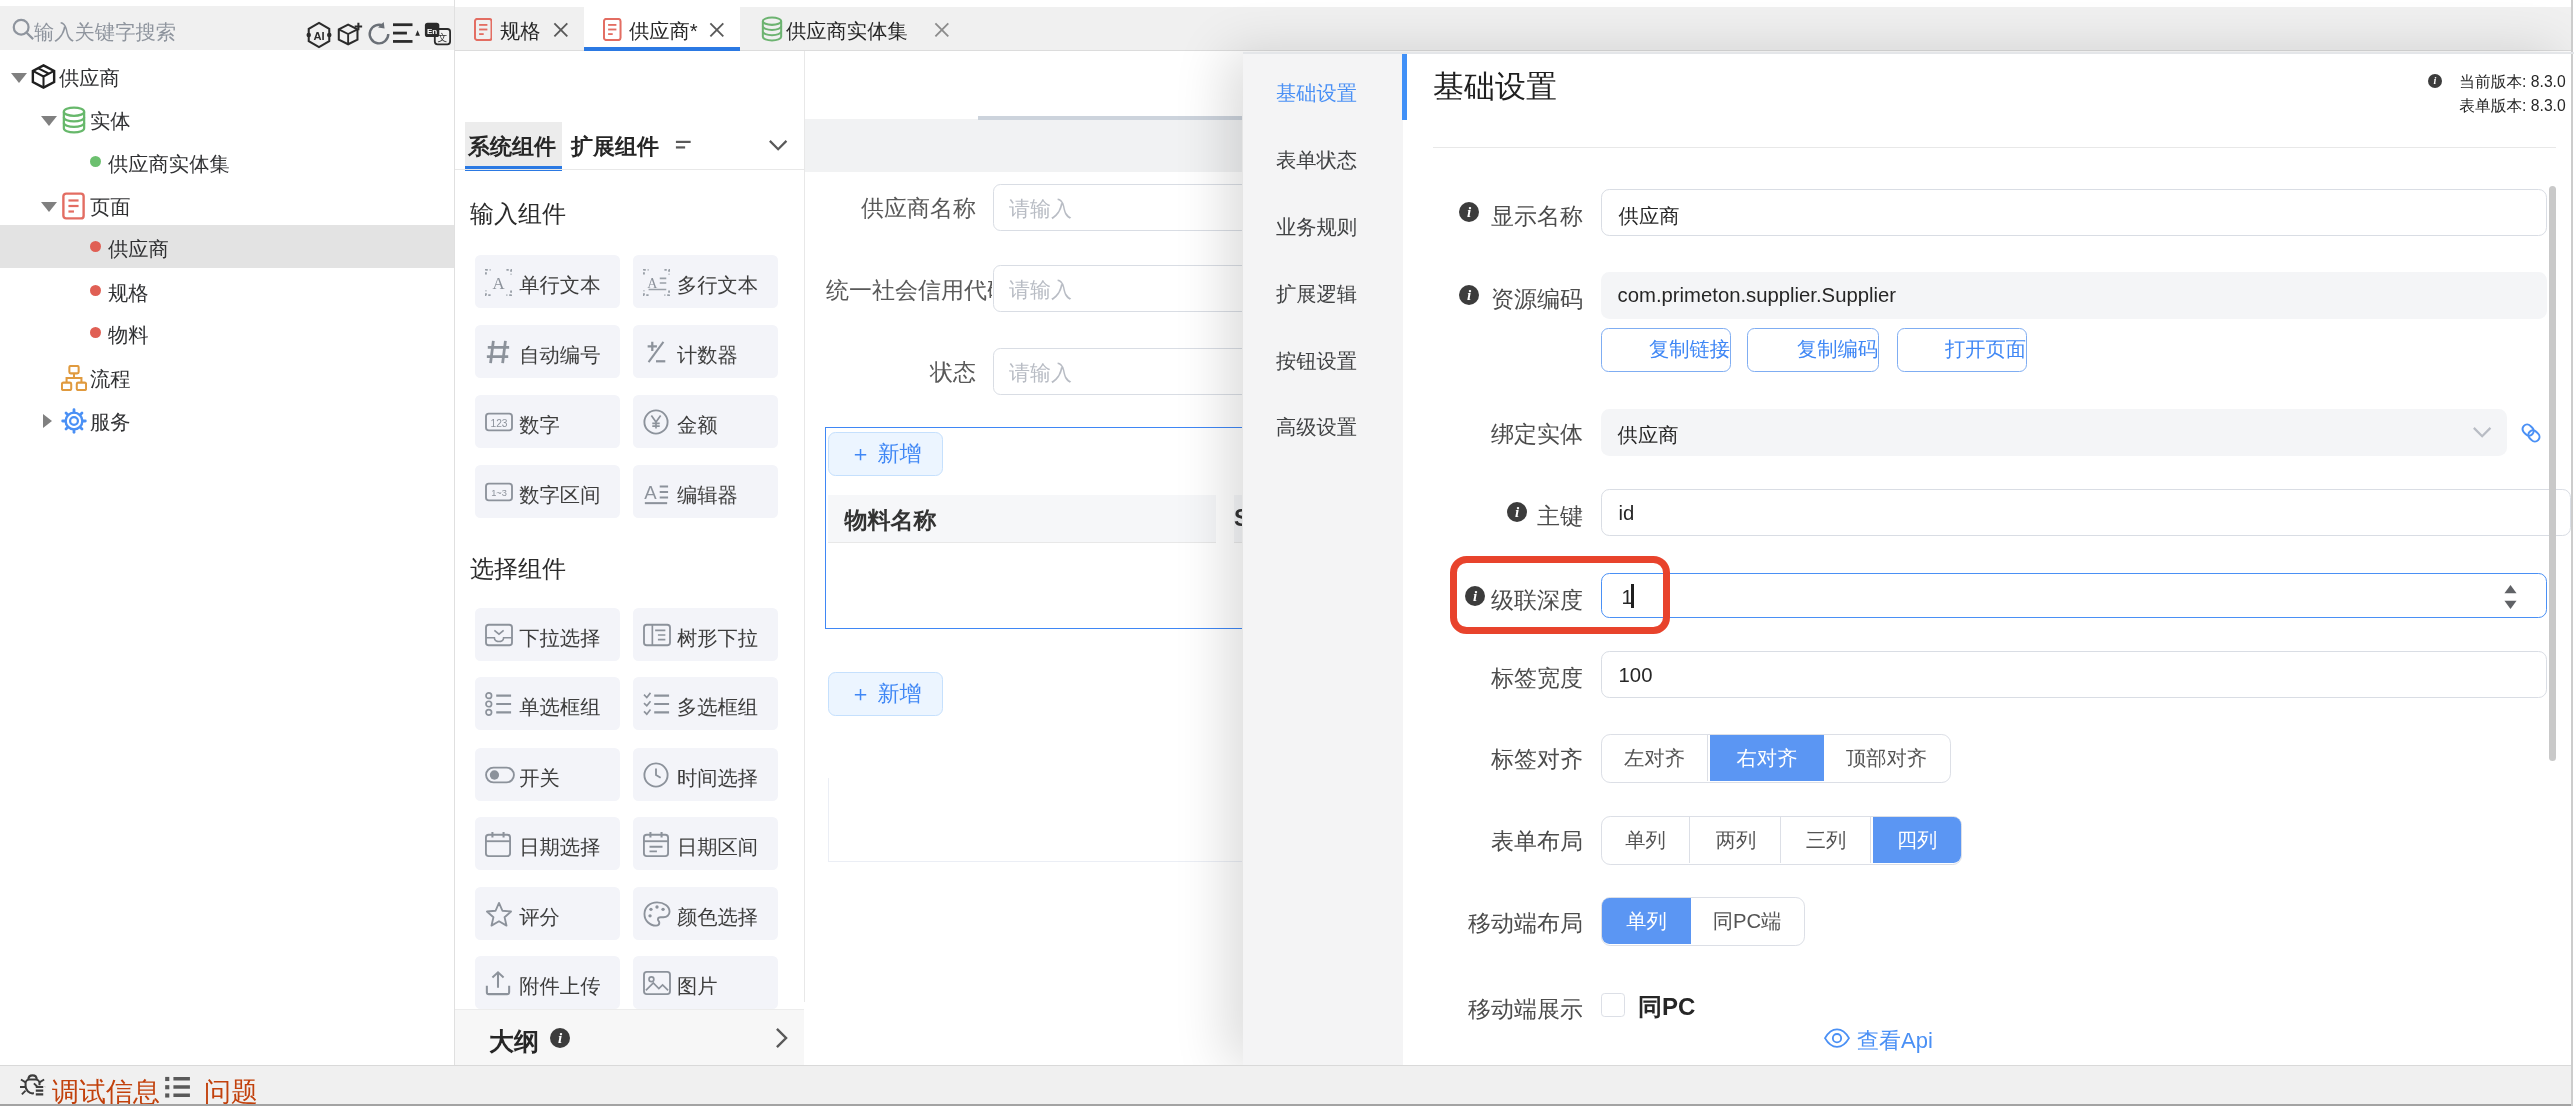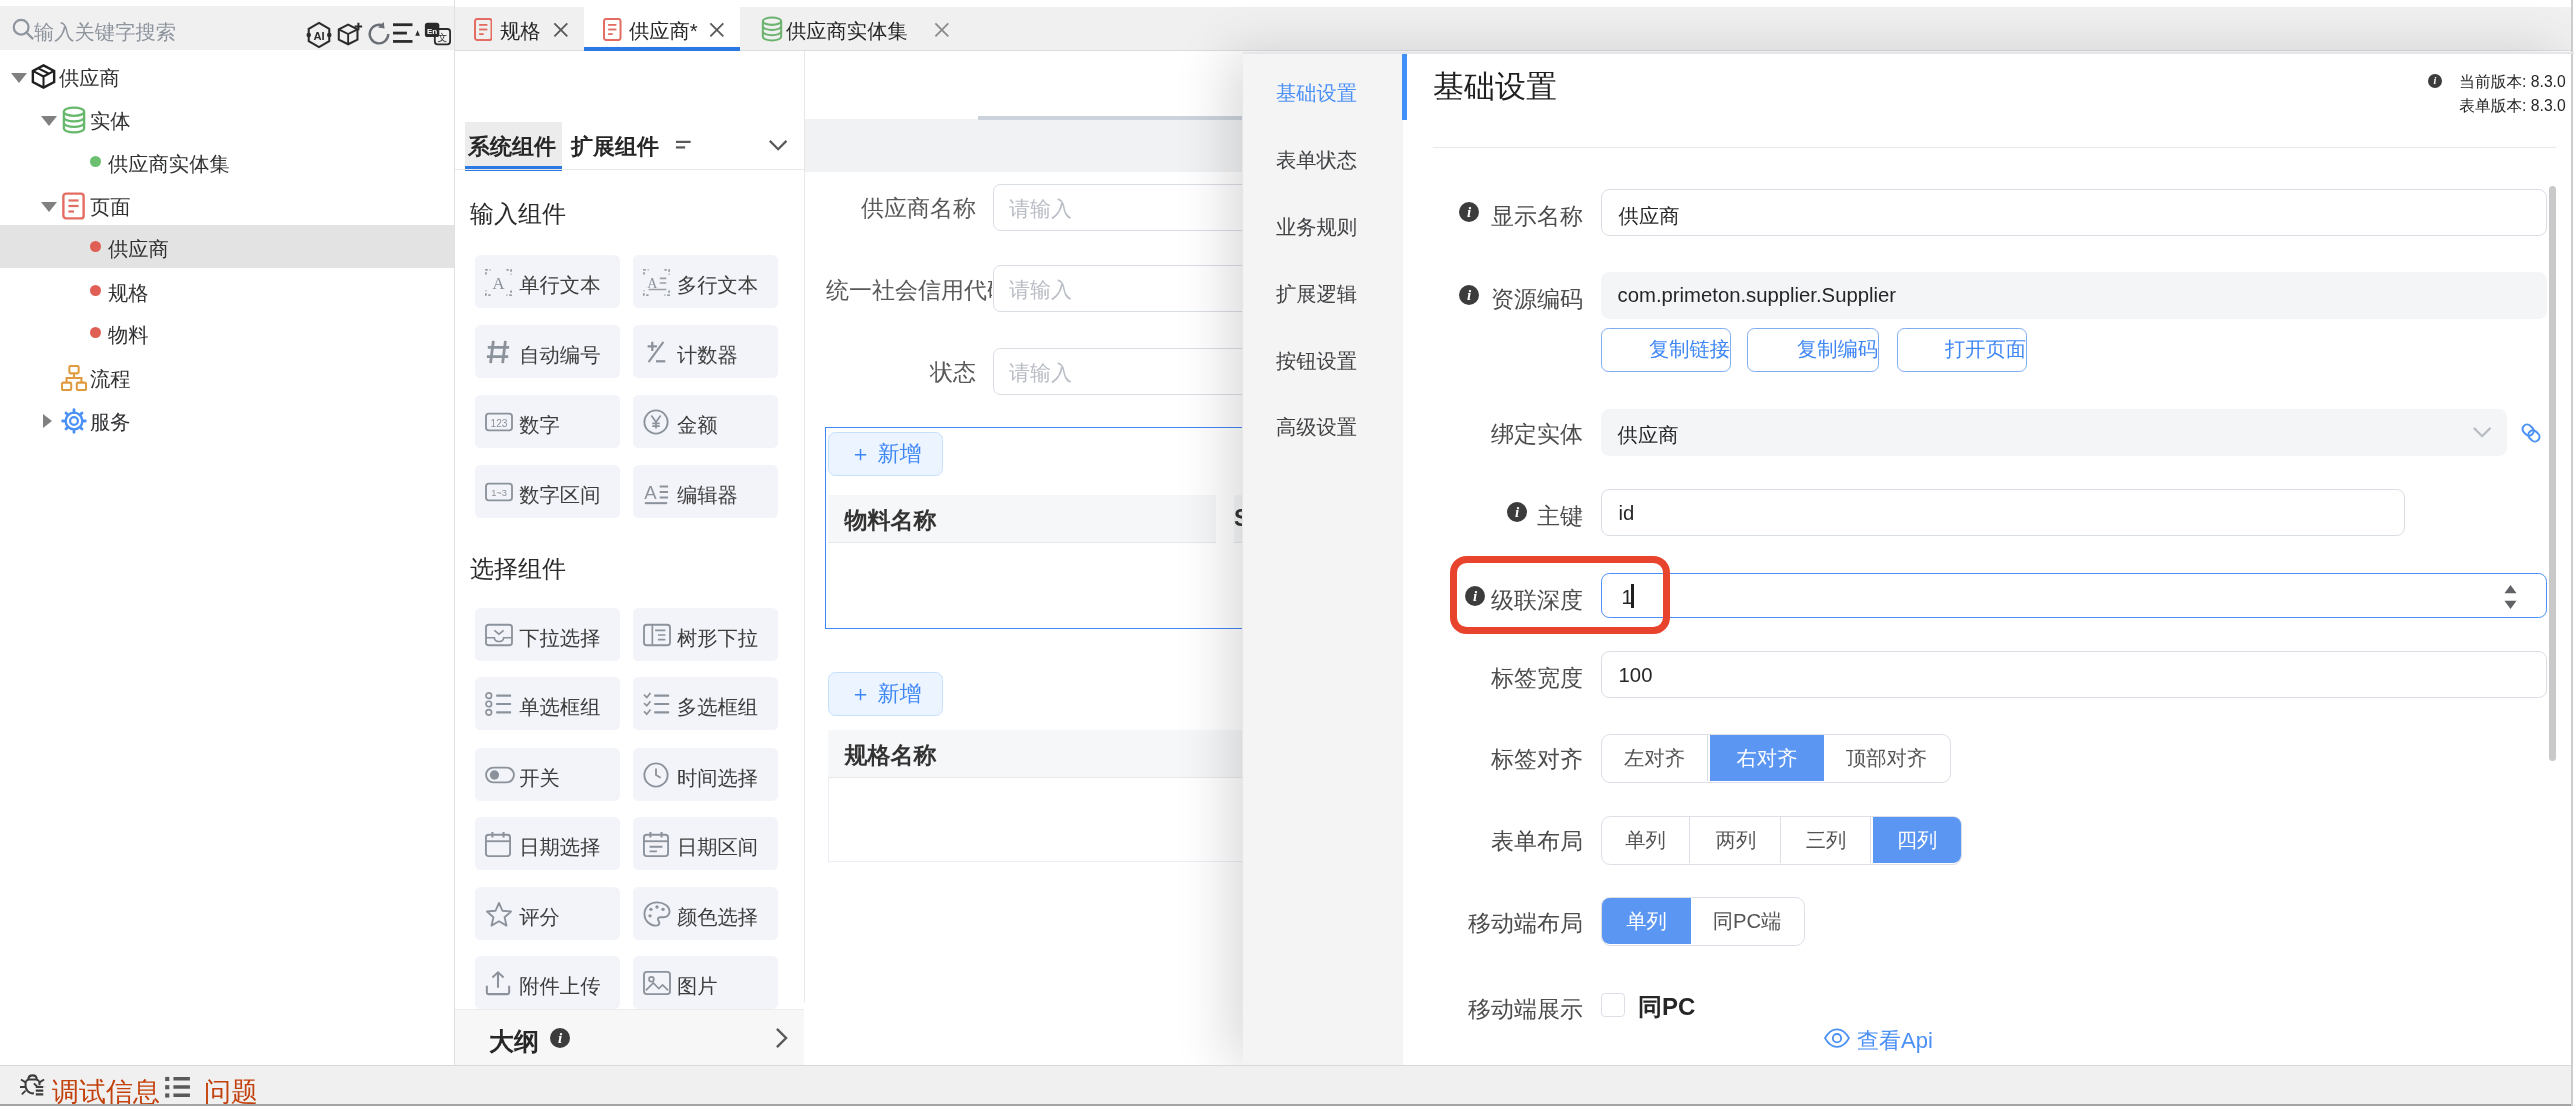--- a/index.html
+++ b/index.html
@@ -454,23 +454,20 @@
 
   <div class="abs" style="left:20.3px;top:376px;width:554px;height:202px;border:1.8px solid #3f87f5"></div>
   <div class="addbtn" style="left:23px;top:381px">＋ 新增</div>
   <div class="thead" style="top:444px;width:554px">
     <span style="left:16.6px">物料名称</span>
     <span style="left:406px">S</span>
     <i class="abs" style="left:388px;top:0;width:17.6px;height:48px;background:#fff"></i>
   </div>
 
   <div class="addbtn" style="left:23px;top:621px">＋ 新增</div>
-  <div class="thead" style="top:679px;width:554px">
-      <span style="left:16.6px">规格名称</span>
-    </div>
   <div class="abs" style="left:23px;top:727px;width:554px;height:84px;border-left:0.9px solid #ebeef5;border-bottom:0.9px solid #ebeef5"></div>
 </div>
 
 <div id="drawer">
   <div class="abs" style="left:0;top:0;width:1331px;height:1.8px;background:#e4e6e9;z-index:5"></div>
   <div id="dnav">
     <div class="dnavitem" style="top:27px;color:#4a90f5">基础设置</div>
     <div class="dnavitem" style="top:94px">表单状态</div>
     <div class="dnavitem" style="top:161px">业务规则</div>
     <div class="dnavitem" style="top:228px">扩展逻辑</div>
@@ -509,21 +506,21 @@
   </div>
   <svg class="abs" style="left:1277px;top:370px" width="22" height="22" viewBox="0 0 24 24">
     <g transform="rotate(-45 12 12)" fill="none" stroke="#4a90f5" stroke-width="2.2">
       <rect x="7" y="1" width="10" height="13" rx="5"></rect>
       <rect x="7" y="10" width="10" height="13" rx="5"></rect>
     </g>
   </svg>
 
   <span class="iico" style="left:264px;top:450px">i</span>
   <div class="dlabel" style="left:155px;top:449px;width:185px">主键</div>
-  <div class="dinput" style="top:437px;width:804px">
+  <div class="dinput" style="top:437px;width:970px">
       <span class="val">id</span>
     </div>
 
   <span class="iico" style="left:222px;top:534px">i</span>
   <div class="dlabel" style="left:155px;top:533px;width:185px">级联深度</div>
   <div class="dinput" style="top:521px;width:946px;border-color:#4a90f5;height:45px">
       <span class="val" style="left:19.4px">1</span>
     <i class="abs" style="left:29px;top:10.2px;width:2.8px;height:24px;background:#1f1f1f"></i>
     <svg class="abs" style="left:901px;top:10.2px" width="15" height="26" viewBox="0 0 16 28">
       <path d="M8 1 L14.5 10 H1.5 Z" fill="#606266"></path>

